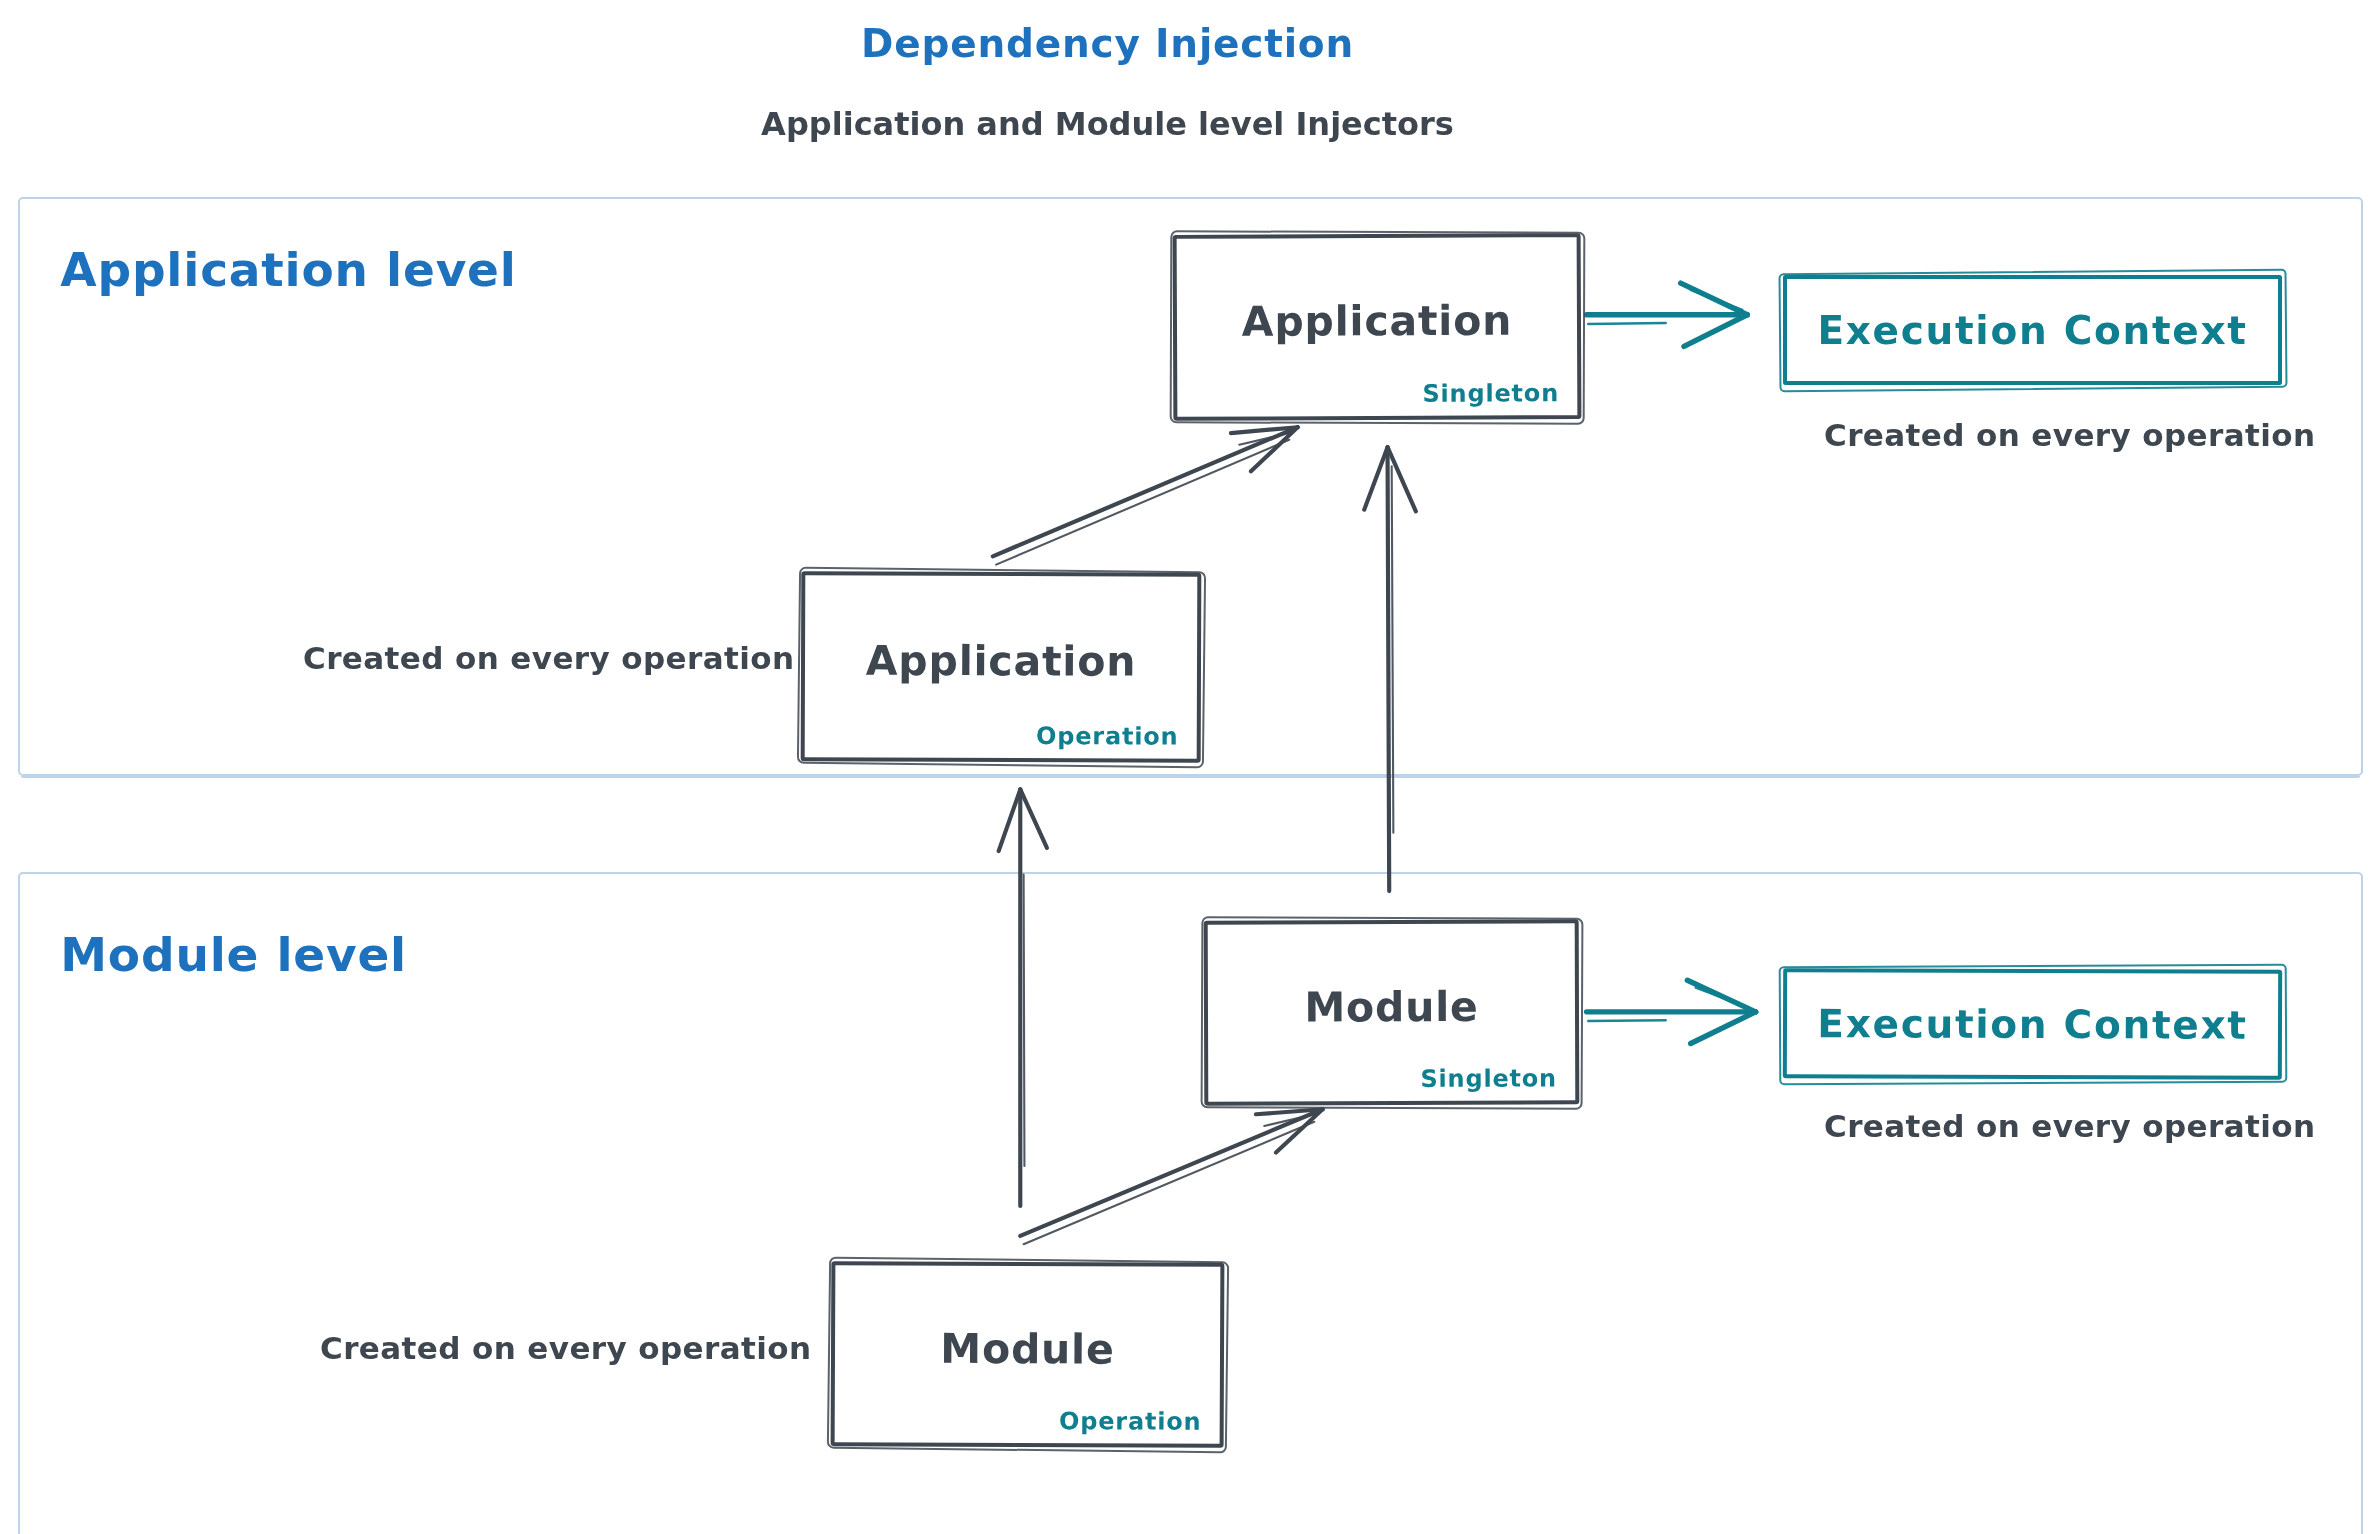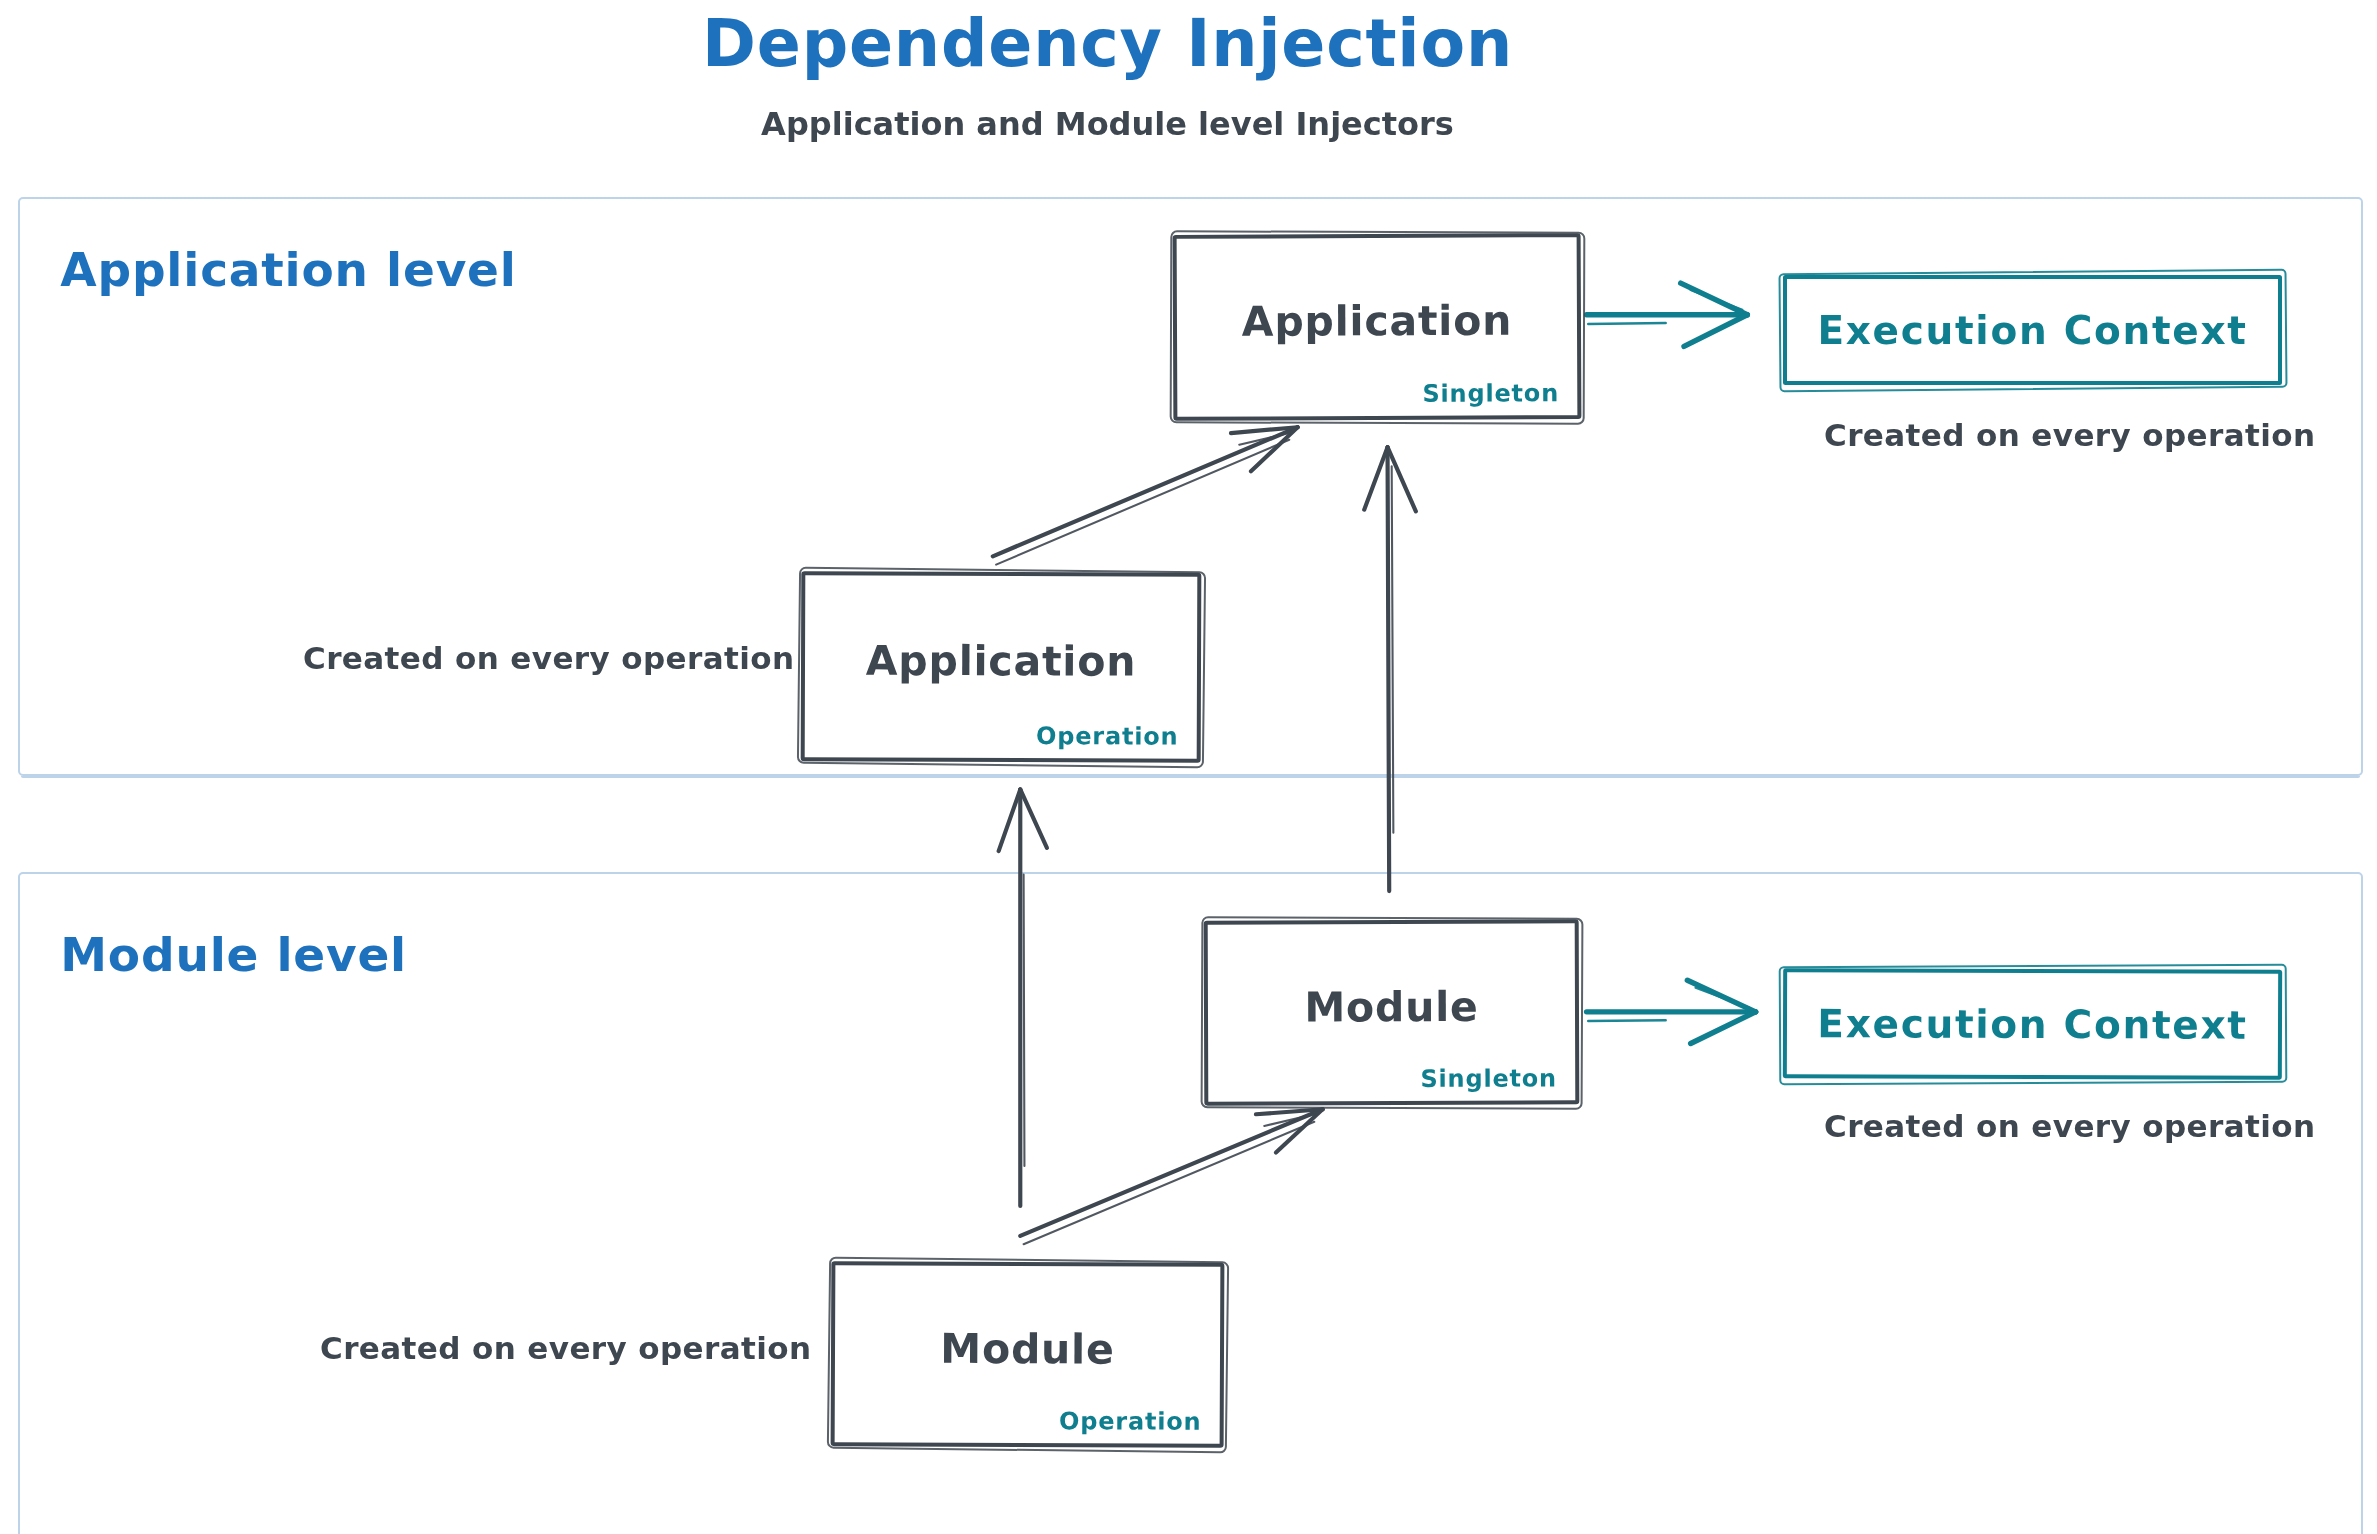--- a/index.html
+++ b/index.html
@@ -15,21 +15,21 @@
     width:2377px;height:1534px;
     background:var(--bg);
     font-family:"DejaVu Sans","Liberation Sans",sans-serif;
     color:var(--dark);
     overflow:hidden;
   }
   
   .title-wrap{position:absolute;left:566px;top:0;width:1083px;text-align:center;}
   .diagram-title{
     margin:0;padding-top:13.3px;
-    font-size:65px;line-height:62px;font-weight:700;
+    font-size:39px;line-height:62px;font-weight:700;
     color:var(--blue);letter-spacing:0.8px;
   }
   .diagram-subtitle{
     margin:8px;padding-top:23px;
     font-size:32px;line-height:37px;font-weight:600;
     color:var(--dark);
   }
   
   .section{
     position:absolute;left:18.3px;width:2341px;

